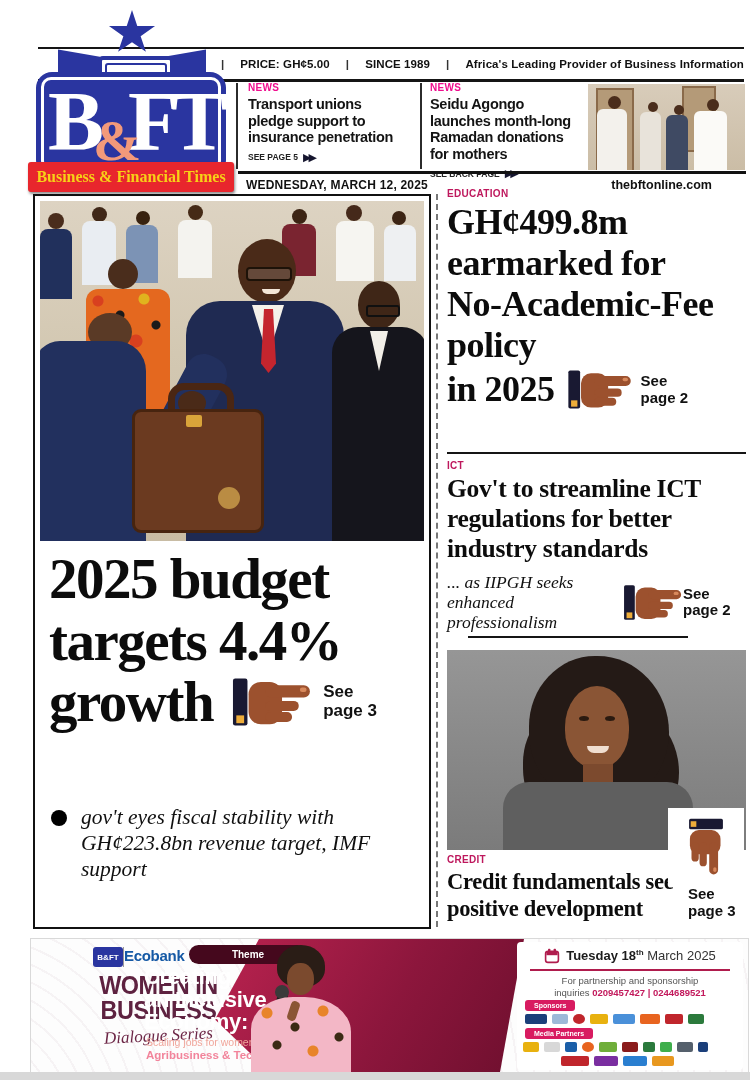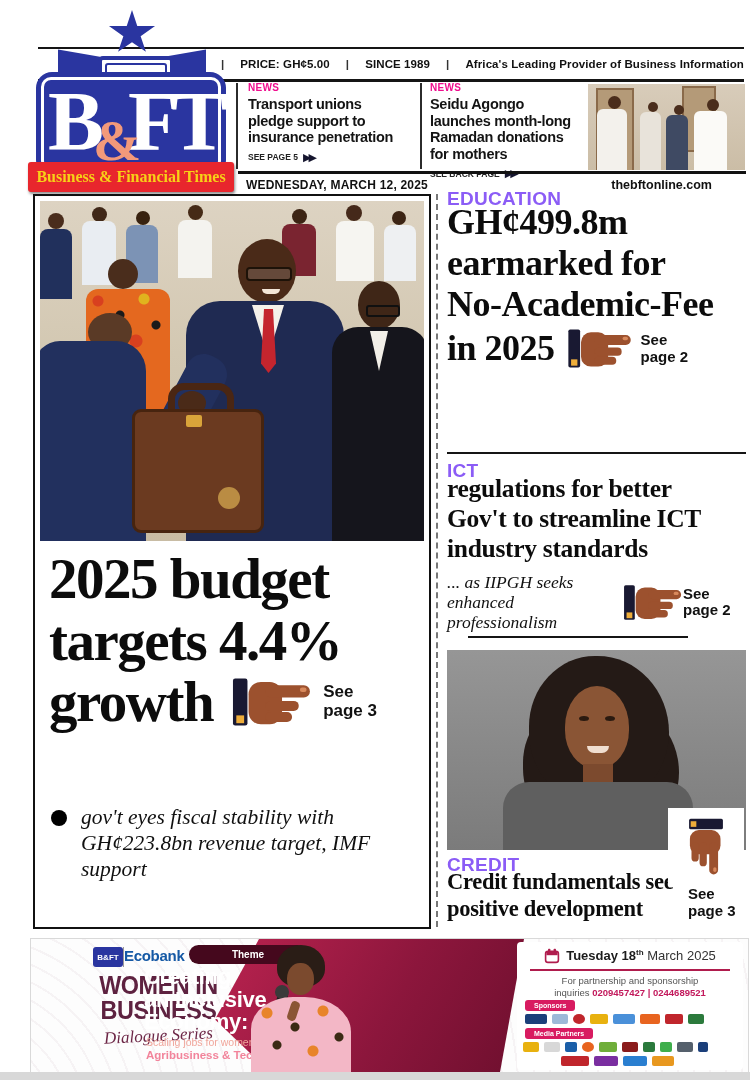--- a/index.html
+++ b/index.html
@@ -65,21 +65,21 @@
   .see-txt{font-family:"Liberation Sans",sans-serif;font-weight:700;font-size:17px;line-height:1.1;
     letter-spacing:0;color:#111;}
   .lead-bullets{position:absolute;left:16px;top:608px;width:372px;list-style:none;margin:0;padding:0;}
   .lead-bullets li{display:flex;gap:14px;font-family:"Liberation Serif",serif;font-style:italic;
     font-size:21.5px;line-height:1.22;color:#101010;margin-bottom:12px;}
   .dot{flex:0 0 auto;width:16px;height:16px;border-radius:50%;background:#000;margin-top:6px;}
 
   .col-div{left:436px;top:194px;height:733px;width:0;border-left:2px dashed #777;}
 
   
-  .rc-kicker{font-weight:700;font-size:19px;color:#8b5cf6;letter-spacing:.3px;}
+  .rc-kicker{font-weight:700;font-size:10px;color:#be185d;letter-spacing:.3px;}
   .rc-head{font-family:"Liberation Serif","DejaVu Serif",serif;font-weight:700;color:#0c0c0c;}
   .edu-head{left:447px;top:202px;width:300px;font-size:36px;line-height:1.14;letter-spacing:-.5px;}
   .edu-last{display:flex;align-items:center;gap:12px;}
   .rule1{left:447px;top:452px;width:299px;height:2px;background:#151515;}
   .ict-head{left:447px;top:474px;width:302px;font-size:25.5px;line-height:1.18;letter-spacing:-.3px;}
   .ict-sub{left:447px;top:572px;width:300px;display:flex;align-items:center;gap:0;}
   .ict-sub-text{font-family:"Liberation Serif",serif;font-style:italic;font-size:17.5px;line-height:1.15;width:176px;color:#111;}
   .rule2{left:468px;top:636px;width:220px;height:2px;background:#151515;}
   .portrait{left:447px;top:650px;width:299px;height:200px;background:linear-gradient(#969696,#7b7b7b);overflow:hidden;}
   .hand-down-box{left:668px;top:808px;width:76px;height:78px;background:#fff;display:flex;
@@ -267,20 +267,21 @@
     </ul>
   </div>
 
   <div class="abs col-div"></div>
 
   <div class="abs rc-kicker" style="left:447px;top:188px;">EDUCATION</div>
   <div class="abs rc-head edu-head">
     <div>GH¢499.8m</div>
     <div>earmarked for</div>
     <div>No-Academic-Fee</div>
+    <div>policy</div>
     <div class="edu-last">
       <span>in 2025</span>
       <span class="see-ref">
         <svg width="66" height="47" viewBox="0 0 72 52">
           <rect x="1" y="5" width="13" height="42" rx="2" fill="#191932"></rect>
           <rect x="4" y="38" width="7" height="7" fill="#eead3a"></rect>
           <rect x="15" y="8" width="30" height="38" rx="11" fill="#9c512e"></rect>
           <rect x="30" y="11" width="40" height="11" rx="5.5" fill="#9c512e"></rect>
           <rect x="61" y="13" width="6" height="4" rx="2" fill="#d8895c"></rect>
           <rect x="30" y="25" width="30" height="9" rx="4.5" fill="#9c512e"></rect>
@@ -291,22 +292,22 @@
           <div>page 2</div>
         </span>
       </span>
     </div>
   </div>
 
   <div class="abs rule1"></div>
 
   <div class="abs rc-kicker" style="left:447px;top:460px;">ICT</div>
   <div class="abs rc-head ict-head">
+    <div>Gov't to streamline ICT</div>
     <div>regulations for better</div>
-    <div>Gov't to streamline ICT</div>
     <div>industry standards</div>
   </div>
   <div class="abs ict-sub">
     <span class="ict-sub-text">... as IIPGH seeks enhanced professionalism</span>
     <svg width="60" height="43" viewBox="0 0 72 52">
       <rect x="1" y="5" width="13" height="42" rx="2" fill="#191932"></rect>
       <rect x="4" y="38" width="7" height="7" fill="#eead3a"></rect>
       <rect x="15" y="8" width="30" height="38" rx="11" fill="#9c512e"></rect>
       <rect x="30" y="11" width="40" height="11" rx="5.5" fill="#9c512e"></rect>
       <rect x="61" y="13" width="6" height="4" rx="2" fill="#d8895c"></rect>

